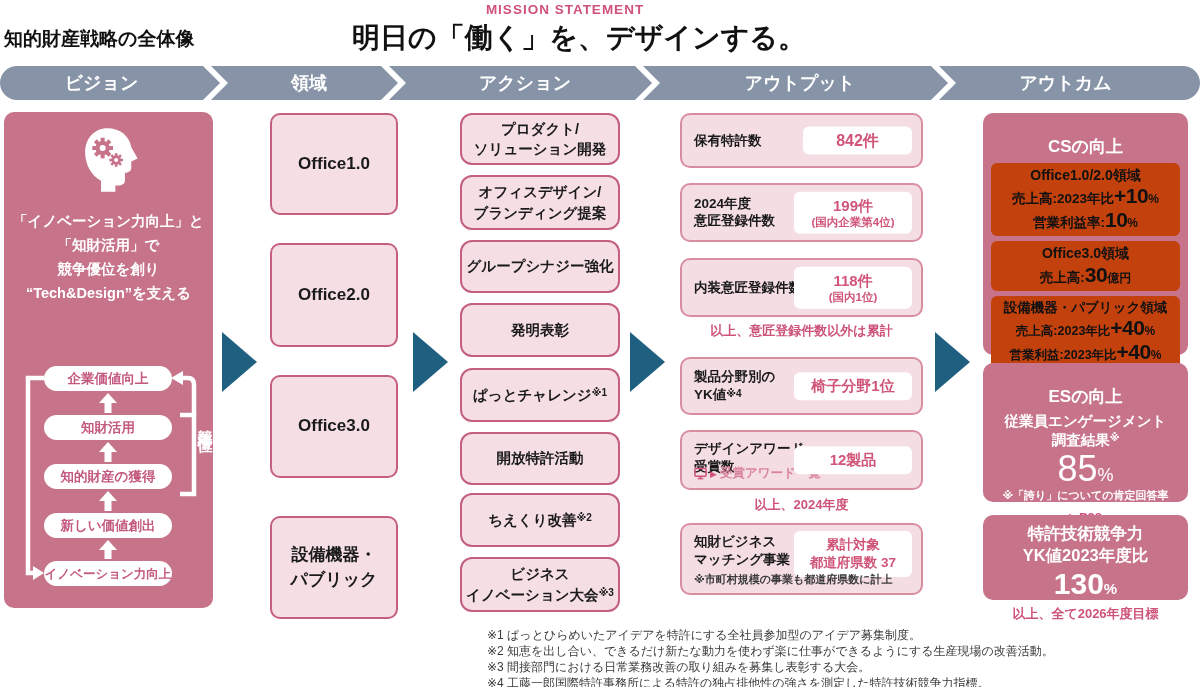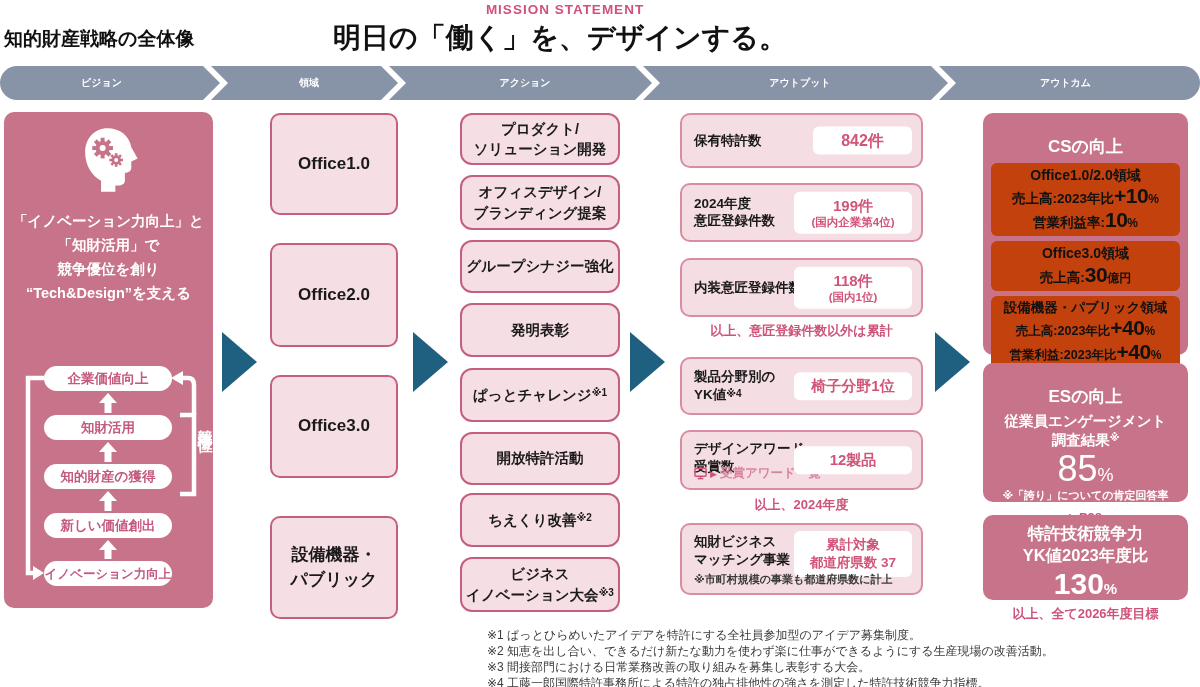--- a/index.html
+++ b/index.html
@@ -6,33 +6,33 @@
   * { box-sizing:border-box; }
   .canvas {
     position:relative; width:1200px; height:687px; background:#fff; overflow:hidden;
     font-family:"Liberation Sans","DejaVu Sans",sans-serif; color:#1a1a1a;
   }
 
   
   .corner-title { position:absolute; left:4px; top:26px; font-size:19px; font-weight:bold; color:#111; }
   .eyebrow { position:absolute; left:365px; top:2px; width:400px; text-align:center;
              font-size:13.5px; font-weight:bold; letter-spacing:1px; color:#d0517b; }
-  .main-title { position:absolute; left:210px; top:19px; width:700px; text-align:center;
+  .main-title { position:absolute; left:229px; top:19px; width:700px; text-align:center;
                 font-size:28px; font-weight:bold; color:#111; }
 
   
   .flowbar { position:absolute; left:0; top:66px; width:1200px; height:34px; }
   .seg { position:absolute; top:0; height:34px; background:#8793a7; }
   .seg-first { clip-path:polygon(0 0, calc(100% - 17px) 0, 100% 50%, calc(100% - 17px) 100%, 0 100%);
                border-radius:17px 0 0 17px; }
   .seg-mid { clip-path:polygon(0 0, calc(100% - 17px) 0, 100% 50%, calc(100% - 17px) 100%, 0 100%, 17px 50%); }
   .seg-last { clip-path:polygon(0 0, 100% 0, 100% 100%, 0 100%, 17px 50%);
               border-radius:0 17px 17px 0; }
   .seg-label { position:absolute; top:0; height:34px; line-height:34px; text-align:center;
-               color:#fff; font-size:10px; font-weight:bold; z-index:2; }
+               color:#fff; font-size:18px; font-weight:bold; z-index:2; }
 
   
   .flow-arrow { position:absolute; top:332px; width:0; height:0;
     border-top:30px solid transparent; border-bottom:30px solid transparent;
     border-left:35px solid #1f5f80; }
 
   
   .vision-box { position:absolute; left:4px; top:112px; width:209px; height:496px;
                 background:#c7748a; border-radius:10px; }
   .head-icon { position:absolute; left:73px; top:13px; }
@@ -231,21 +231,21 @@
   <div class="act-box" style="top:493px;height:54px">
       <span><span class="lbl">ちえくり改善</span><span class="sup">※2</span></span>
     </div>
   <div class="act-box" style="top:557px;height:55px">
       <span><span class="lbl">ビジネス
 イノベーション大会</span><span class="sup">※3</span></span>
     </div>
 
   <div class="out-box" style="top:113px;height:55px">
     <div class="out-label"><span>保有特許数</span></div>
-    <div class="out-value" style="width:99px">
+    <div class="out-value" style="width:109px">
       <div class="val-main" style="font-size:16px">842件</div>
 
     </div>
   </div>
   <div class="out-box" style="top:183px;height:59px">
     <div class="out-label"><span>2024年度
 意匠登録件数</span></div>
     <div class="out-value">
       <div class="val-main">199件</div>
       <div class="val-sub">(国内企業第4位)</div>

